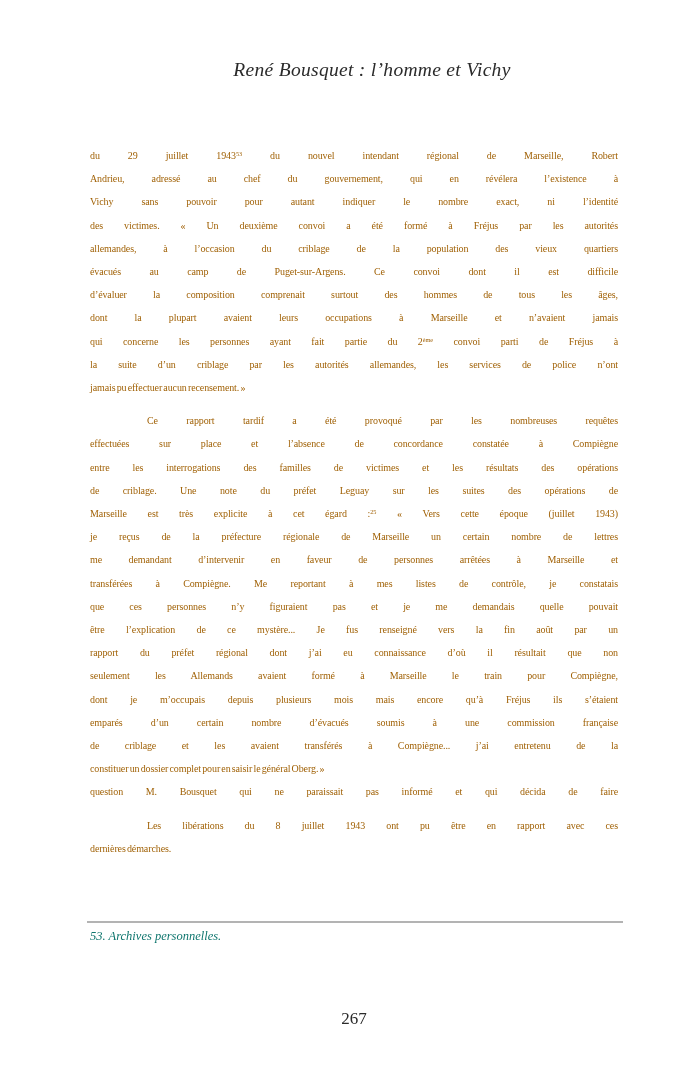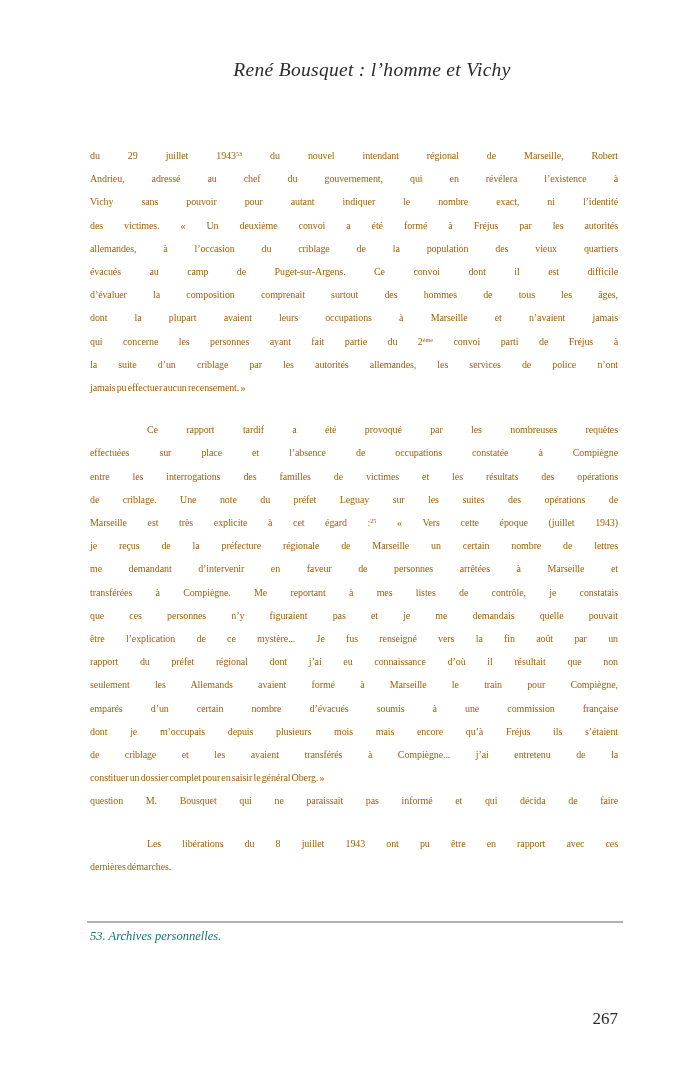--- a/index.html
+++ b/index.html
@@ -25,21 +25,21 @@
     letter-spacing: 0.3px;
     color: #2b2b2b;
   }
   .body-text {
     position: absolute;
     top: 144px;
     left: 90px;
     width: 528px;
   }
   .para { margin: 0; }
-  .para + .para { margin-top: 19px; }
+  .para + .para { margin-top: 10px; }
   .line {
     font-size: 10px;
     line-height: 23.2px;
     letter-spacing: -0.1px;
     word-spacing: -1.2px;
     text-align: justify;
     text-align-last: justify;
     color: #a16207;
   }
   .line.last { text-align-last: left; }
@@ -67,21 +67,21 @@
     font-size: 12.5px;
     line-height: 17px;
     color: #0f766e;
     padding-left: 3px;
   }
   .page-number {
     position: absolute;
     top: 1008px;
     left: 90px;
     width: 528px;
-    text-align: right;
+    text-align: center;
     font-size: 17px;
     line-height: 22px;
     color: #2b2b2b;
   }
 </style>
 </head>
 <body>
 
 <div class="page">
 
@@ -96,33 +96,33 @@
         <div class="line">allemandes, à l’occasion du criblage de la population des vieux quartiers</div>
         <div class="line">évacués au camp de Puget-sur-Argens. Ce convoi dont il est difficile</div>
         <div class="line">d’évaluer la composition comprenait surtout des hommes de tous les âges,</div>
         <div class="line">dont la plupart avaient leurs occupations à Marseille et n’avaient jamais</div>
         <div class="line">qui concerne les personnes ayant fait partie du 2<sup>ème</sup> convoi parti de Fréjus à</div>
         <div class="line">la suite d’un criblage par les autorités allemandes, les services de police n’ont</div>
         <div class="line last">jamais pu effectuer aucun recensement. »</div>
       </div>
       <div class="para">
         <div class="line">Ce rapport tardif a été provoqué par les nombreuses requêtes</div>
-        <div class="line">effectuées sur place et l’absence de occupations constatée à Compiègne</div>
+        <div class="line">effectuées sur place et l’absence de concordance constatée à Compiègne</div>
         <div class="line">entre les interrogations des familles de victimes et les résultats des opérations</div>
         <div class="line">de criblage. Une note du préfet Leguay sur les suites des opérations de</div>
         <div class="line">Marseille est très explicite à cet égard :<sup>25</sup> « Vers cette époque (juillet 1943)</div>
         <div class="line">je reçus de la préfecture régionale de Marseille un certain nombre de lettres</div>
         <div class="line">me demandant d’intervenir en faveur de personnes arrêtées à Marseille et</div>
         <div class="line">transférées à Compiègne. Me reportant à mes listes de contrôle, je constatais</div>
         <div class="line">que ces personnes n’y figuraient pas et je me demandais quelle pouvait</div>
         <div class="line">être l’explication de ce mystère... Je fus renseigné vers la fin août par un</div>
         <div class="line">rapport du préfet régional dont j’ai eu connaissance d’où il résultait que non</div>
         <div class="line">seulement les Allemands avaient formé à Marseille le train pour Compiègne,</div>
+        <div class="line">dont je m’occupais depuis plusieurs mois mais encore qu’à Fréjus ils s’étaient</div>
         <div class="line">emparés d’un certain nombre d’évacués soumis à une commission française</div>
-        <div class="line">dont je m’occupais depuis plusieurs mois mais encore qu’à Fréjus ils s’étaient</div>
         <div class="line">de criblage et les avaient transférés à Compiègne... j’ai entretenu de la</div>
         <div class="line last">constituer un dossier complet pour en saisir le général Oberg. »</div>
         <div class="line">question M. Bousquet qui ne paraissait pas informé et qui décida de faire</div>
       </div>
       <div class="para">
         <div class="line">Les libérations du 8 juillet 1943 ont pu être en rapport avec ces</div>
         <div class="line last">dernières démarches.</div>
       </div>
     </div>
 

